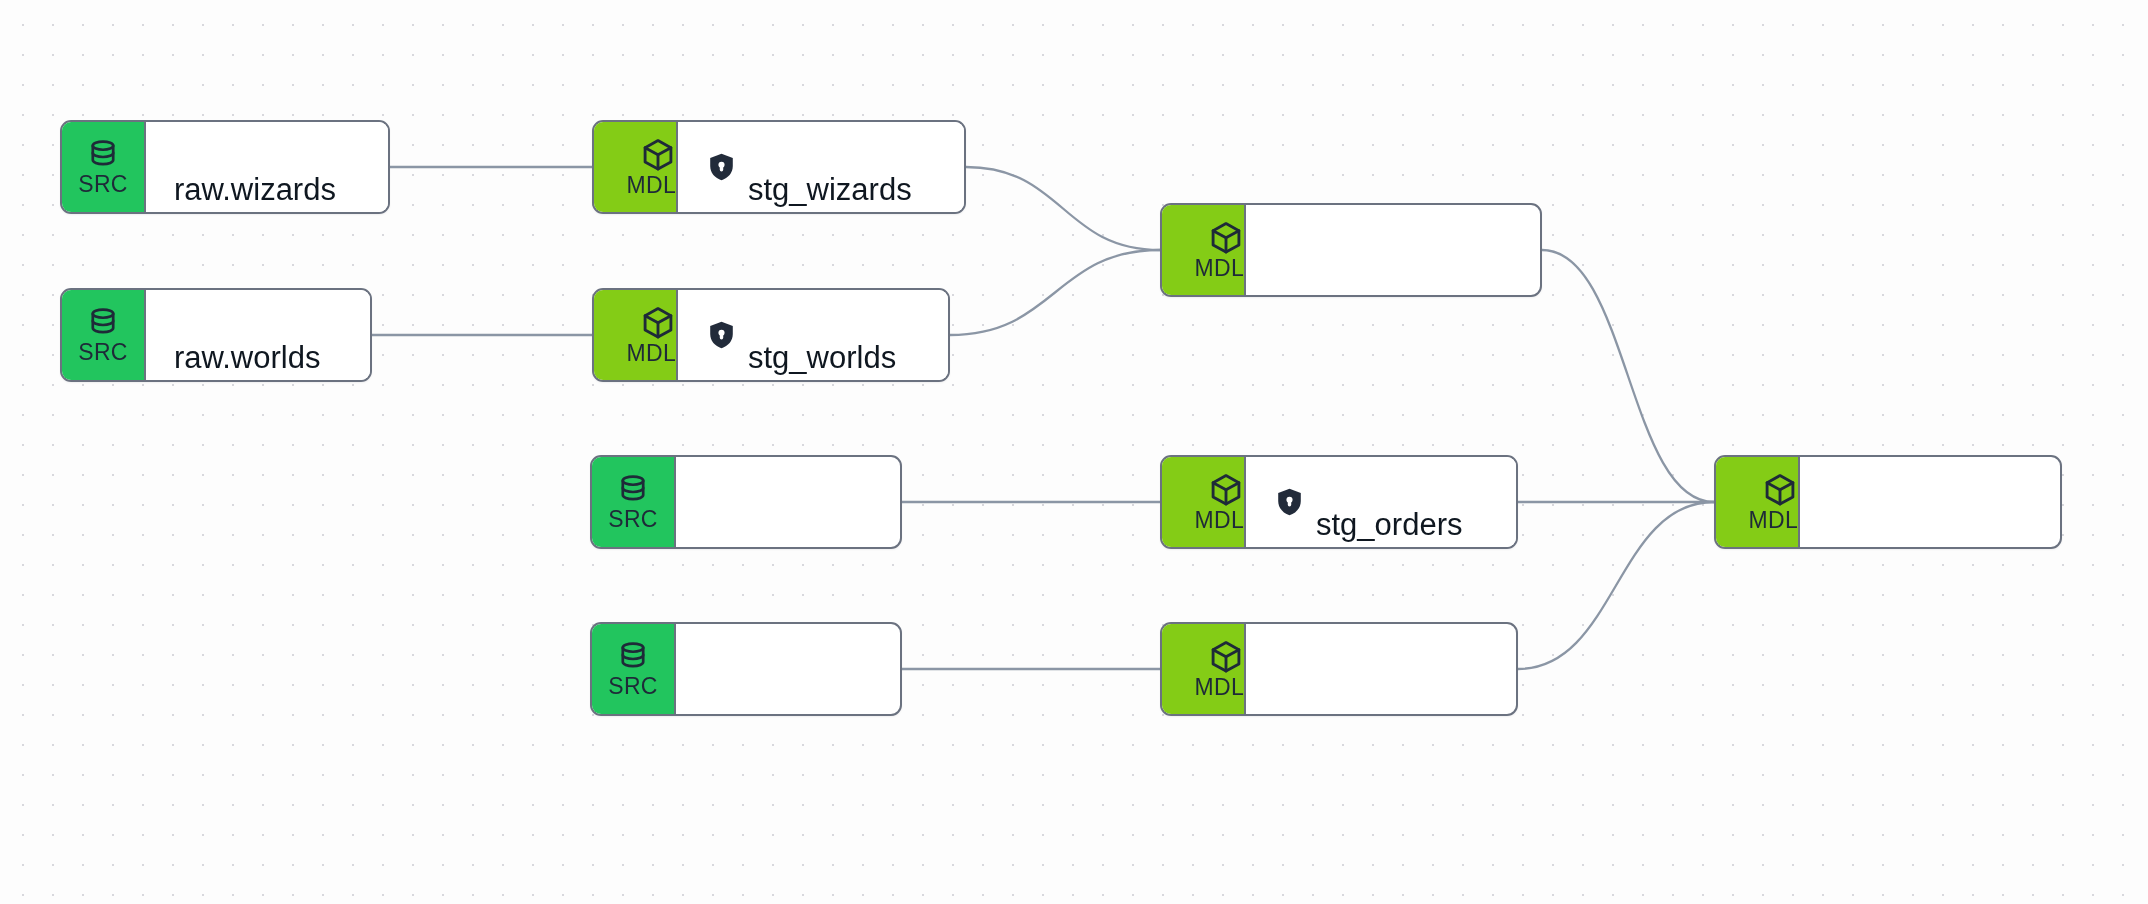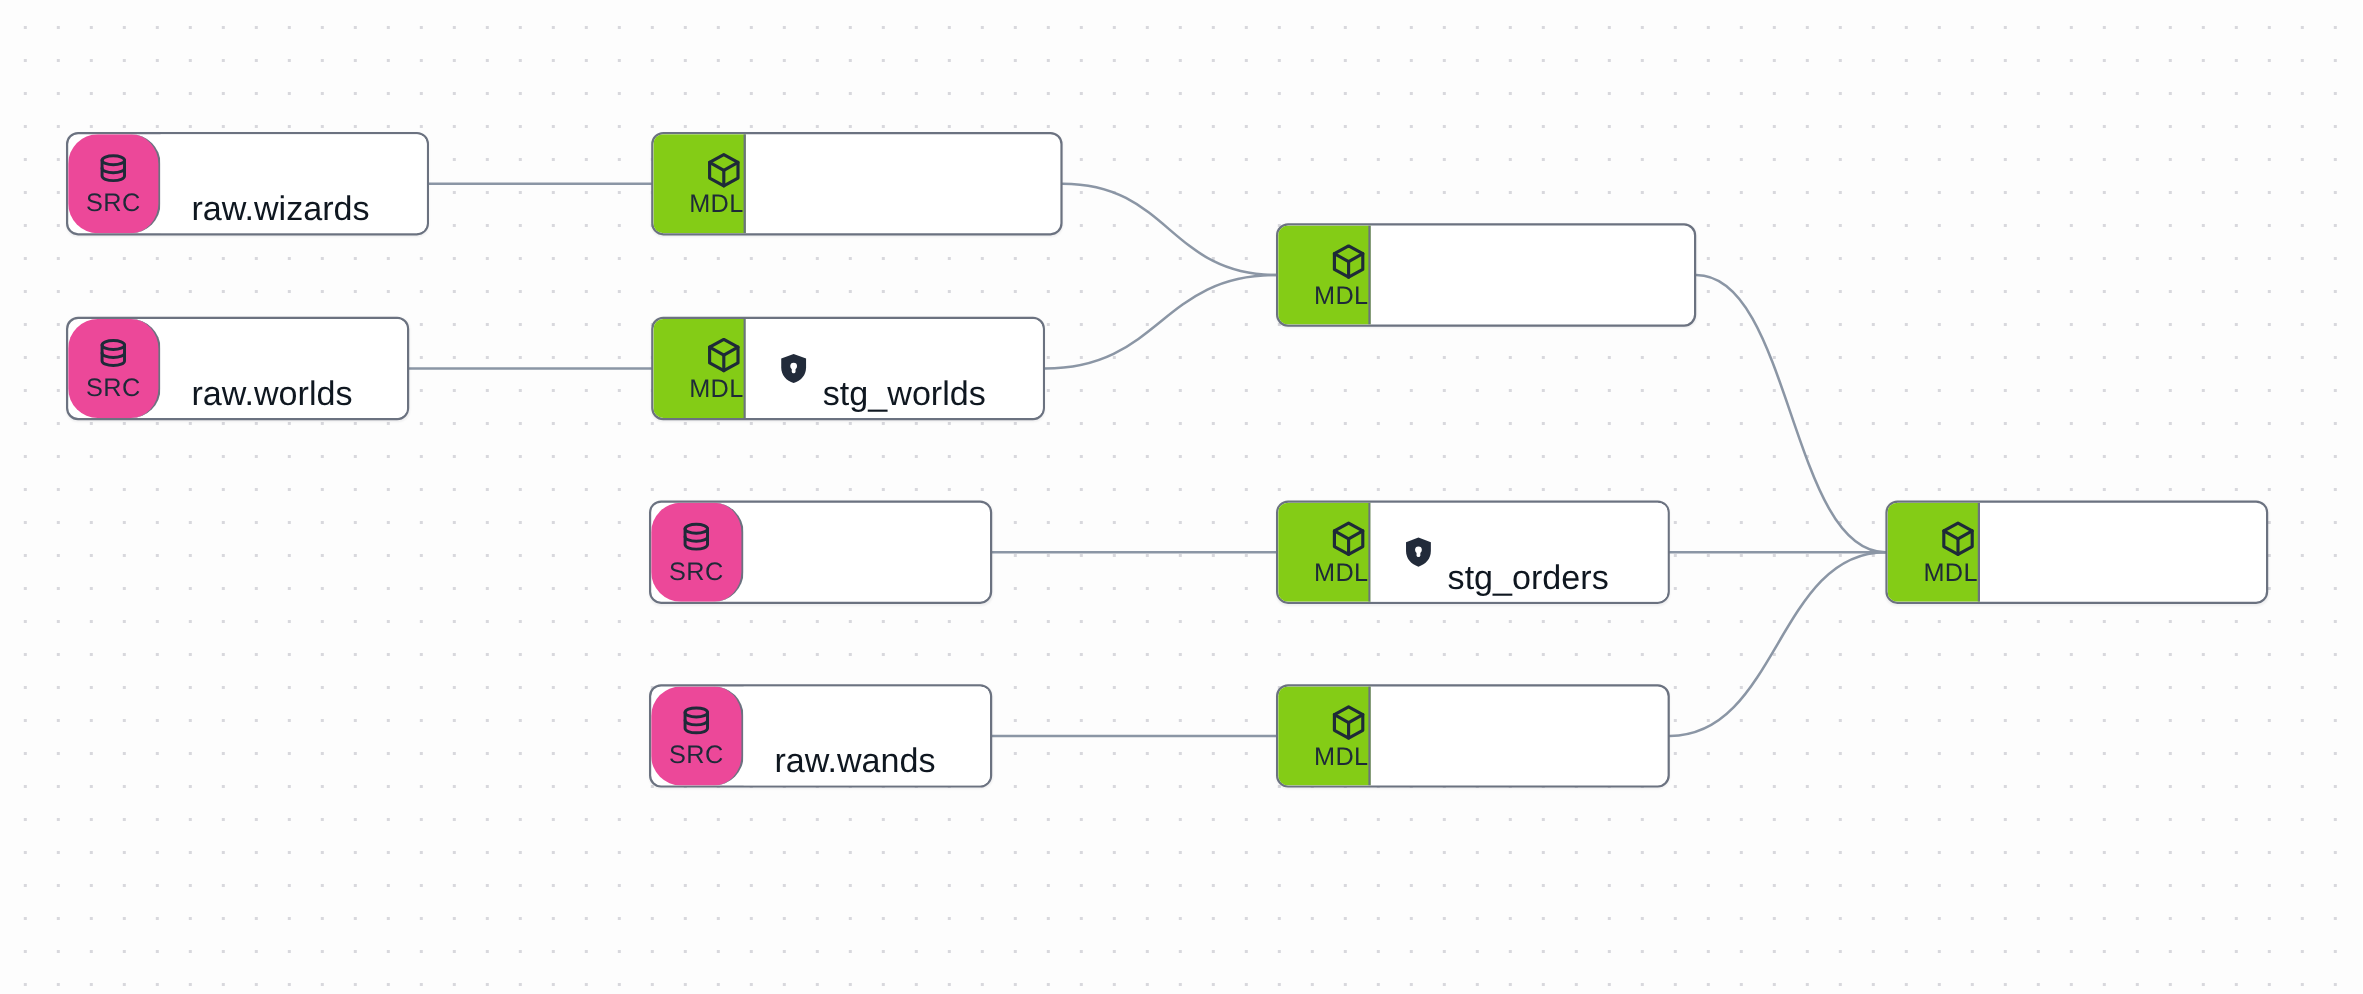--- a/index.html
+++ b/index.html
@@ -41,21 +41,21 @@
     flex: 0 0 auto;
     width: 84px;
     display: flex;
     flex-direction: column;
     align-items: center;
     justify-content: center;
     gap: 1px;
     border-right: 2.2px solid #6b7280;
     box-sizing: border-box;
   }
-  .node.src .node-badge { background: #ec4899; border-radius: 27px; }
+  .node.src .node-badge { background: #22c55e; }
   .node.mdl .node-badge { background: #84cc16; align-items: flex-end; }
   .badge-icon {
     display: block;
     line-height: 0;
   }
   .badge-text {
     font-size: 23px;
     font-weight: 400;
     color: #1e2a38;
     letter-spacing: 0.3px;
@@ -136,67 +136,72 @@
       </div>
       <div class="node src" style="left: 590px; top: 622px; width: 312px; height: 94px;">
         <div class="node-badge">
           <span class="badge-icon"><svg width="34" height="34" viewBox="0 0 24 24" fill="none" stroke="#1e2a38" stroke-width="1.9" stroke-linecap="round" stroke-linejoin="round">
               <ellipse cx="12" cy="5.4" rx="7.2" ry="2.9"></ellipse>
               <path d="M4.8 5.4 v5.1 c0 1.6 3.2 2.9 7.2 2.9 s7.2 -1.3 7.2 -2.9 V5.4"></path>
               <path d="M4.8 10.5 v5.1 c0 1.6 3.2 2.9 7.2 2.9 s7.2 -1.3 7.2 -2.9 V10.5"></path>
             </svg></span>
           <span class="badge-text">SRC</span>
         </div>
-        <div class="node-body">
-          <span class="node-label">raw.wands</span>
-        </div>
       </div>
       <div class="node mdl" style="left: 592px; top: 120px; width: 374px; height: 94px;">
-        <div class="node-badge">
-          <span class="badge-icon"><svg width="36" height="36" viewBox="0 0 24 24" fill="none" stroke="#1e2a38" stroke-width="1.9" stroke-linecap="round" stroke-linejoin="round">
-              <path d="M12 2.4 L20.6 7.1 L20.6 16.6 L12 21.3 L3.4 16.6 L3.4 7.1 Z"></path>
-              <path d="M3.4 7.1 L12 11.9 L20.6 7.1"></path>
-              <path d="M12 11.9 L12 21.3"></path>
-            </svg></span>
-          <span class="badge-text">MDL</span>
-        </div>
-      </div>
-      <div class="node mdl" style="left: 592px; top: 288px; width: 358px; height: 94px;">
         <div class="node-badge">
           <span class="badge-icon"><svg width="36" height="36" viewBox="0 0 24 24" fill="none" stroke="#1e2a38" stroke-width="1.9" stroke-linecap="round" stroke-linejoin="round">
               <path d="M12 2.4 L20.6 7.1 L20.6 16.6 L12 21.3 L3.4 16.6 L3.4 7.1 Z"></path>
               <path d="M3.4 7.1 L12 11.9 L20.6 7.1"></path>
               <path d="M12 11.9 L12 21.3"></path>
             </svg></span>
           <span class="badge-text">MDL</span>
         </div>
         <div class="node-body">
           <span class="lock-icon"><svg width="27" height="30" viewBox="0 0 22 24" xmlns="http://www.w3.org/2000/svg">
               <path d="M11 1.2 L20.2 4.6 V11.2 C20.2 16.9 16.4 21 11 22.8 C5.6 21 1.8 16.9 1.8 11.2 V4.6 Z" fill="#222b3a"></path>
               <circle cx="11" cy="10.2" r="2.5" fill="#ffffff"></circle>
               <rect x="9.6" y="10.2" width="2.8" height="5.4" rx="1.4" fill="#ffffff"></rect>
             </svg></span>
-          <span class="node-label">stg_worlds</span>
-        </div>
-      </div>
-      <div class="node mdl" style="left: 1160px; top: 455px; width: 358px; height: 94px;">
+          <span class="node-label">stg_wizards</span>
+        </div>
+      </div>
+      <div class="node mdl" style="left: 592px; top: 288px; width: 358px; height: 94px;">
         <div class="node-badge">
           <span class="badge-icon"><svg width="36" height="36" viewBox="0 0 24 24" fill="none" stroke="#1e2a38" stroke-width="1.9" stroke-linecap="round" stroke-linejoin="round">
               <path d="M12 2.4 L20.6 7.1 L20.6 16.6 L12 21.3 L3.4 16.6 L3.4 7.1 Z"></path>
               <path d="M3.4 7.1 L12 11.9 L20.6 7.1"></path>
               <path d="M12 11.9 L12 21.3"></path>
             </svg></span>
           <span class="badge-text">MDL</span>
         </div>
         <div class="node-body">
           <span class="lock-icon"><svg width="27" height="30" viewBox="0 0 22 24" xmlns="http://www.w3.org/2000/svg">
               <path d="M11 1.2 L20.2 4.6 V11.2 C20.2 16.9 16.4 21 11 22.8 C5.6 21 1.8 16.9 1.8 11.2 V4.6 Z" fill="#222b3a"></path>
               <circle cx="11" cy="10.2" r="2.5" fill="#ffffff"></circle>
               <rect x="9.6" y="10.2" width="2.8" height="5.4" rx="1.4" fill="#ffffff"></rect>
             </svg></span>
+          <span class="node-label">stg_worlds</span>
+        </div>
+      </div>
+      <div class="node mdl" style="left: 1160px; top: 455px; width: 358px; height: 94px;">
+        <div class="node-badge">
+          <span class="badge-icon"><svg width="36" height="36" viewBox="0 0 24 24" fill="none" stroke="#1e2a38" stroke-width="1.9" stroke-linecap="round" stroke-linejoin="round">
+              <path d="M12 2.4 L20.6 7.1 L20.6 16.6 L12 21.3 L3.4 16.6 L3.4 7.1 Z"></path>
+              <path d="M3.4 7.1 L12 11.9 L20.6 7.1"></path>
+              <path d="M12 11.9 L12 21.3"></path>
+            </svg></span>
+          <span class="badge-text">MDL</span>
+        </div>
+        <div class="node-body">
+          <span class="lock-icon"><svg width="27" height="30" viewBox="0 0 22 24" xmlns="http://www.w3.org/2000/svg">
+              <path d="M11 1.2 L20.2 4.6 V11.2 C20.2 16.9 16.4 21 11 22.8 C5.6 21 1.8 16.9 1.8 11.2 V4.6 Z" fill="#222b3a"></path>
+              <circle cx="11" cy="10.2" r="2.5" fill="#ffffff"></circle>
+              <rect x="9.6" y="10.2" width="2.8" height="5.4" rx="1.4" fill="#ffffff"></rect>
+            </svg></span>
           <span class="node-label">stg_orders</span>
         </div>
       </div>
       <div class="node mdl" style="left: 1160px; top: 622px; width: 358px; height: 94px;">
         <div class="node-badge">
           <span class="badge-icon"><svg width="36" height="36" viewBox="0 0 24 24" fill="none" stroke="#1e2a38" stroke-width="1.9" stroke-linecap="round" stroke-linejoin="round">
               <path d="M12 2.4 L20.6 7.1 L20.6 16.6 L12 21.3 L3.4 16.6 L3.4 7.1 Z"></path>
               <path d="M3.4 7.1 L12 11.9 L20.6 7.1"></path>
               <path d="M12 11.9 L12 21.3"></path>
             </svg></span>

